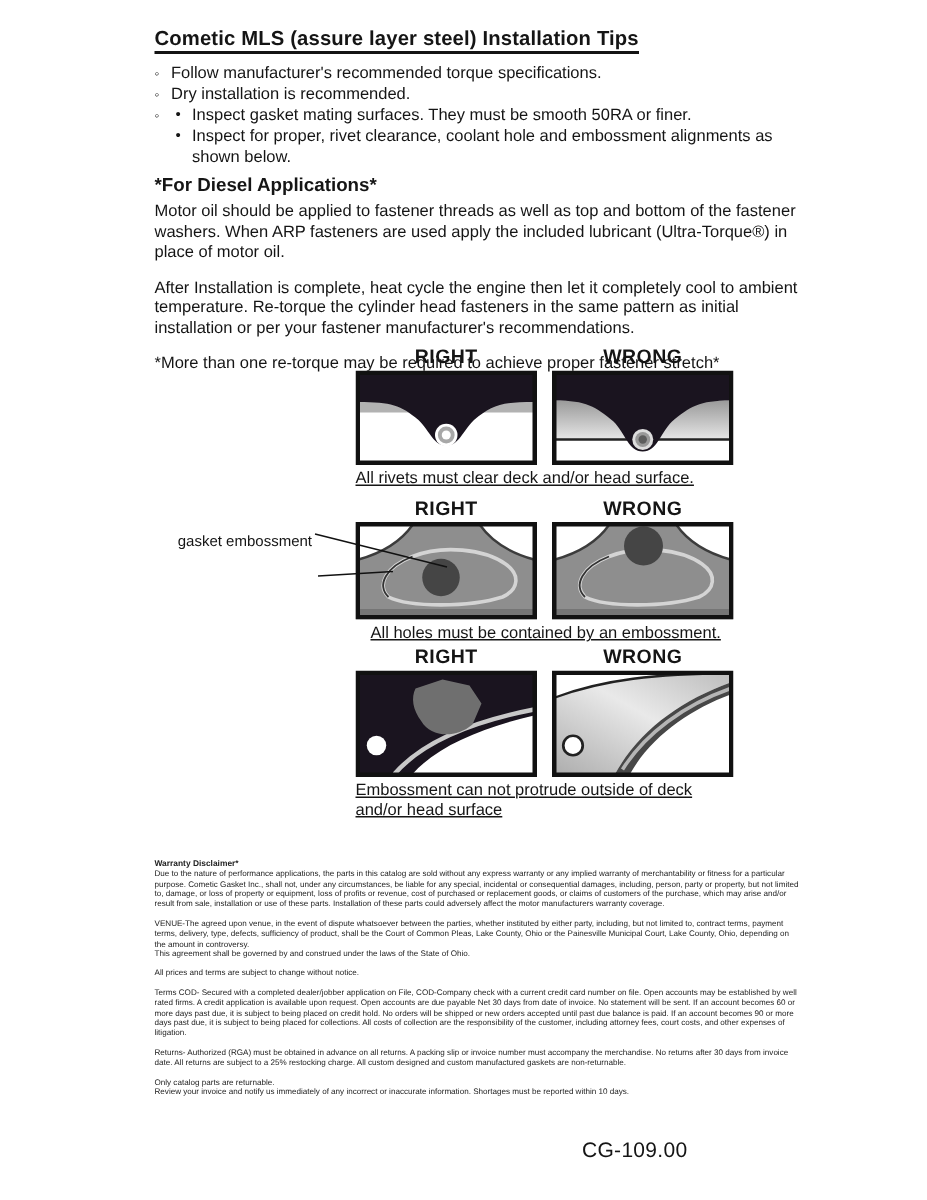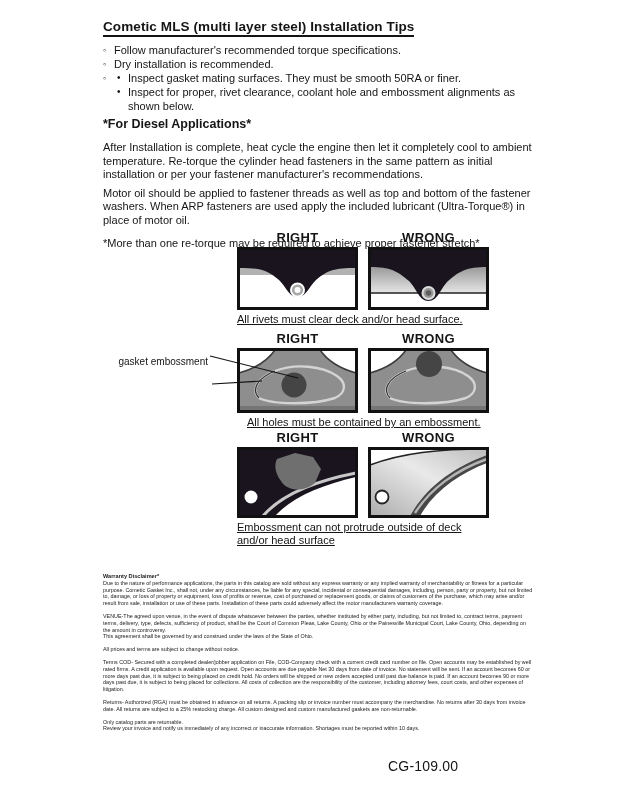--- a/index.html
+++ b/index.html
@@ -40,21 +40,21 @@
   .fineprint .fp-h{font-weight:bold;font-size:5.6px;}
   .fineprint p{margin:0 0 6px 0;white-space:pre-line;}
   .footer-code{position:absolute;left:388px;top:758px;font-size:14px;letter-spacing:.2px;}
 </style>
 </head>
 <body>
 
 <div class="page">
 
   <div class="content">
-    <span class="doc-title">Cometic MLS (multi layer steel) Installation Tips</span>
+    <span class="doc-title">Cometic MLS (assure layer steel) Installation Tips</span>
 
     <div class="bullets">
       <div class="b-row">
         <span class="mark">◦</span>
         <span>Follow manufacturer's recommended torque specifications.</span>
       </div>
       <div class="b-row">
         <span class="mark">◦</span>
         <span>Dry installation is recommended.</span>
       </div>
@@ -65,22 +65,22 @@
         <span class="mark">•</span>
         <span>Inspect gasket mating surfaces.  They must be smooth 50RA or finer.</span>
       </div>
       <div class="b-row lv2">
         <span class="mark">•</span>
         <span>Inspect for proper, rivet clearance, coolant hole and embossment alignments as shown below.</span>
       </div>
     </div>
 
     <div class="diesel-h">*For Diesel Applications*</div>
+    <div class="para">Motor oil should be applied to fastener threads as well as top and bottom of the fastener washers. When ARP fasteners are used apply the included lubricant (Ultra-Torque®) in place of motor oil.</div>
     <div class="para gap">After Installation is complete, heat cycle the engine then let it completely cool to ambient temperature. Re-torque the cylinder head fasteners in the same pattern as initial installation or per your fastener manufacturer's recommendations.</div>
-    <div class="para">Motor oil should be applied to fastener threads as well as top and bottom of the fastener washers. When ARP fasteners are used apply the included lubricant (Ultra-Torque®) in place of motor oil.</div>
     <div class="para gap">*More than one re-torque may be required to achieve proper fastener stretch*</div>
   </div>
 
   <div class="diag-row" style="top:230px;">
     <div class="dlabels">
       <span class="lbl">RIGHT</span>
       <span class="lbl">WRONG</span>
     </div>
     <div class="dboxes">
       <svg width="121" height="63" viewBox="0 0 121 63">

